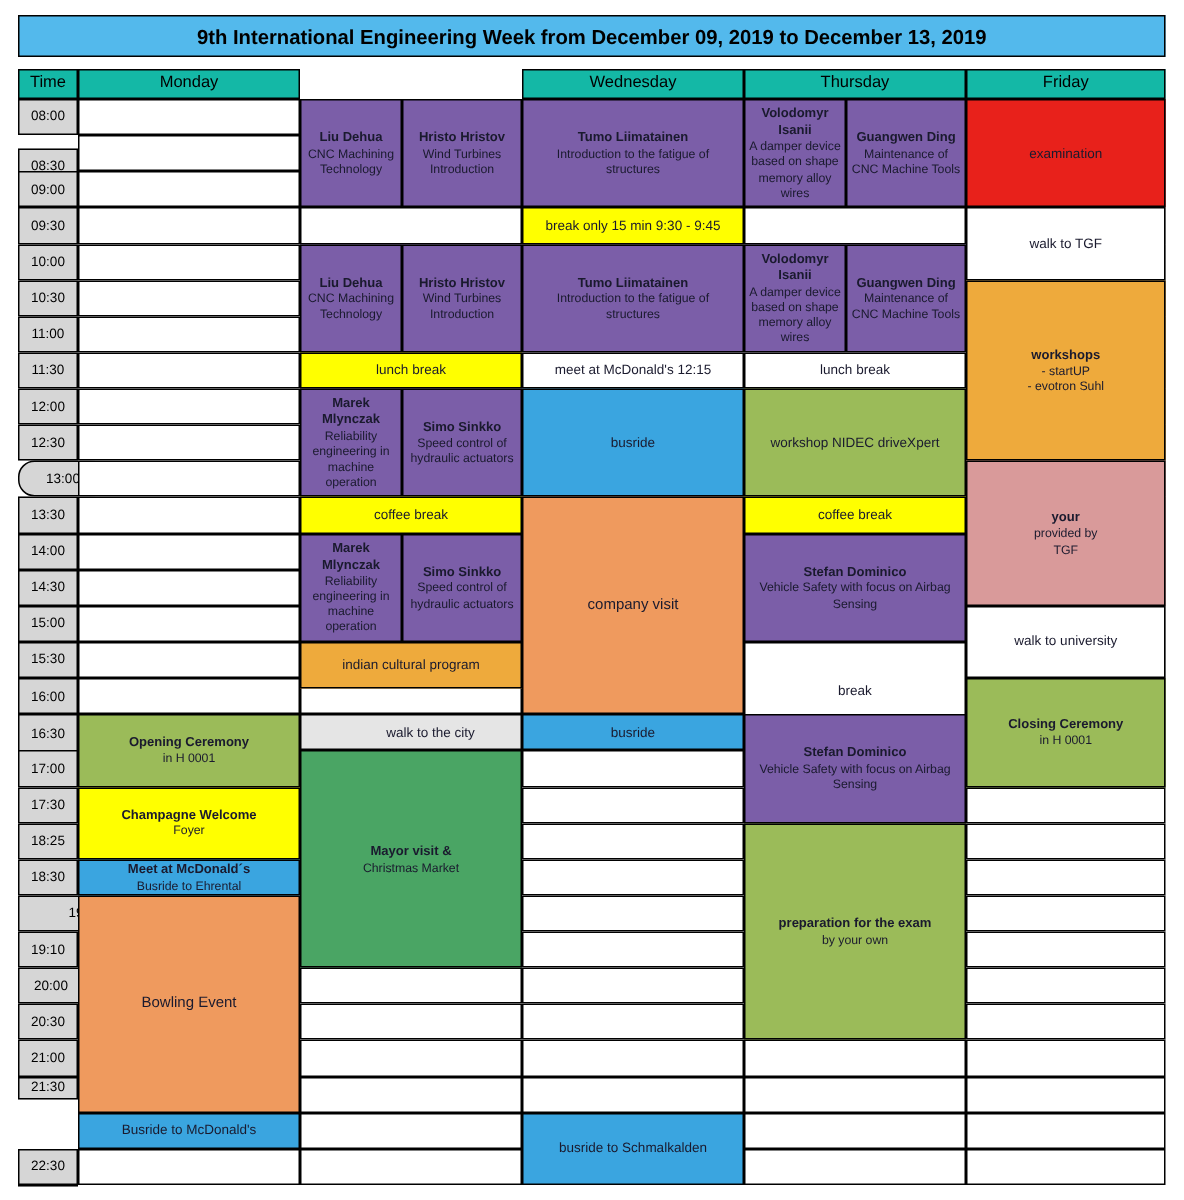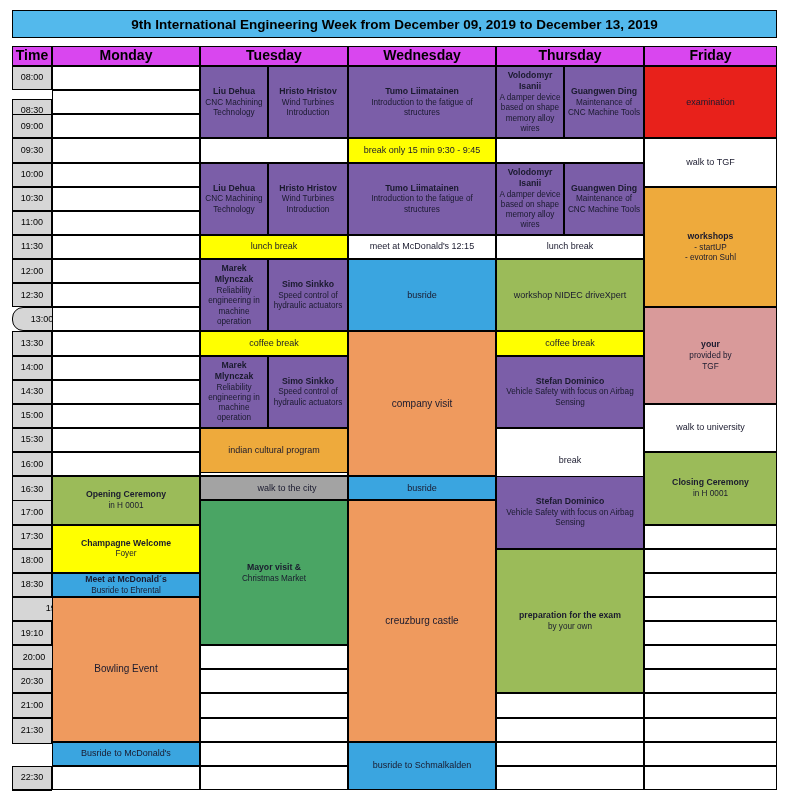--- a/index.html
+++ b/index.html
@@ -52,23 +52,23 @@
     flex-direction: column;
     align-items: center;
     justify-content: center;
     text-align: center;
     font-size: 8.5px;
     line-height: 1.25;
     color: #1a1a2e;
     padding: 1px 2px;
   }
   .hdr {
-    background: #d946ef;
-    font-size: 14px;
-    font-weight: bold;
+    background: #14b8a6;
+    font-size: 11px;
+    font-weight: normal;
     color: #000000;
   }
   .timecell {
     background: #d6d6d6;
     font-size: 9px;
     color: #000000;
     justify-content: center;
   }
   .blank {
     background: #ffffff;
@@ -91,21 +91,20 @@
 </head>
 <body>
 
 <div id="page">
 
   <div id="title-bar">9th International Engineering Week from December 09, 2019 to December 13, 2019</div>
 
   <div id="grid">
       <div class="cell hdr" style="left: 0px; top: 0px; width: 40px; height: 20px;">Time</div>
       <div class="cell hdr" style="left: 40px; top: 0px; width: 148px; height: 20px;">Monday</div>
-      <div class="cell hdr" style="left: 188px; top: 0px; width: 148px; height: 20px;">Tuesday</div>
       <div class="cell hdr" style="left: 336px; top: 0px; width: 148px; height: 20px;">Wednesday</div>
       <div class="cell hdr" style="left: 484px; top: 0px; width: 148px; height: 20px;">Thursday</div>
       <div class="cell hdr" style="left: 632px; top: 0px; width: 133px; height: 20px;">Friday</div>
       <div class="cell timecell" style="left: 0px; top: 20px; width: 40px; height: 24.1333px;">08:00</div>
       <div class="cell timecell" style="left: 0px; top: 53px; width: 40px; height: 24.1333px;">08:30</div>
       <div class="cell timecell" style="left: 0px; top: 68.2667px; width: 40px; height: 24.1333px;">09:00</div>
       <div class="cell timecell" style="left: 0px; top: 92.4px; width: 40px; height: 24.1333px;">09:30</div>
       <div class="cell timecell" style="left: 0px; top: 116.533px; width: 40px; height: 24.1333px;">10:00</div>
       <div class="cell timecell" style="left: 0px; top: 140.667px; width: 40px; height: 24.1333px;">10:30</div>
       <div class="cell timecell" style="left: 0px; top: 164.8px; width: 40px; height: 24.1333px;">11:00</div>
@@ -115,28 +114,28 @@
       <div class="cell timecell" style="left: 0px; top: 261.333px; width: 60px; height: 24.1333px; border-radius: 11px;">13:00</div>
       <div class="cell timecell" style="left: 0px; top: 285.467px; width: 40px; height: 24.1333px;">13:30</div>
       <div class="cell timecell" style="left: 0px; top: 309.6px; width: 40px; height: 24.1333px;">14:00</div>
       <div class="cell timecell" style="left: 0px; top: 333.733px; width: 40px; height: 24.1333px;">14:30</div>
       <div class="cell timecell" style="left: 0px; top: 357.867px; width: 40px; height: 24.1333px;">15:00</div>
       <div class="cell timecell" style="left: 0px; top: 382px; width: 40px; height: 24.1333px; text-align: right;">15:30</div>
       <div class="cell timecell" style="left: 0px; top: 406.133px; width: 40px; height: 24.1333px;">16:00</div>
       <div class="cell timecell" style="left: 0px; top: 430.267px; width: 40px; height: 27px;">16:30</div>
       <div class="cell timecell" style="left: 0px; top: 454.4px; width: 40px; height: 24.1333px;">17:00</div>
       <div class="cell timecell" style="left: 0px; top: 478.533px; width: 40px; height: 24.1333px;">17:30</div>
-      <div class="cell timecell" style="left: 0px; top: 502.667px; width: 40px; height: 24.1333px;">18:00</div>
+      <div class="cell timecell" style="left: 0px; top: 502.667px; width: 40px; height: 24.1333px;">18:25</div>
       <div class="cell timecell" style="left: 0px; top: 526.8px; width: 40px; height: 24.1333px;">18:30</div>
       <div class="cell timecell" style="left: 0px; top: 550.933px; width: 40px; height: 24.1333px; padding-left: 44px;">19:00</div>
       <div class="cell timecell" style="left: 0px; top: 575.067px; width: 40px; height: 24.1333px;">19:10</div>
       <div class="cell timecell" style="left: 0px; top: 599.2px; width: 44px; height: 24.1333px;">20:00</div>
       <div class="cell timecell" style="left: 0px; top: 623.333px; width: 40px; height: 24.1333px;">20:30</div>
       <div class="cell timecell" style="left: 0px; top: 647.467px; width: 40px; height: 24.1333px;">21:00</div>
-      <div class="cell timecell" style="left: 0px; top: 671.6px; width: 40px; height: 26px;">21:30</div>
+      <div class="cell timecell" style="left: 0px; top: 671.6px; width: 40px; height: 15px;">21:30</div>
       <div class="cell timecell" style="left: 0px; top: 695.733px; width: 40px; height: 24.1333px; margin-top: 25px;">22:00</div>
       <div class="cell timecell" style="left: 0px; top: 719.867px; width: 40px; height: 24.1333px;">22:30</div>
       <div class="cell blank" style="left: 40px; top: 20px; width: 148px; height: 24.1333px;"></div>
       <div class="cell blank" style="left: 40px; top: 44.1333px; width: 148px; height: 24.1333px;"></div>
       <div class="cell blank" style="left: 40px; top: 68.2667px; width: 148px; height: 24.1333px;"></div>
       <div class="cell blank" style="left: 40px; top: 92.4px; width: 148px; height: 24.1333px;"></div>
       <div class="cell blank" style="left: 40px; top: 116.533px; width: 148px; height: 24.1333px;"></div>
       <div class="cell blank" style="left: 40px; top: 140.667px; width: 148px; height: 24.1333px;"></div>
       <div class="cell blank" style="left: 40px; top: 164.8px; width: 148px; height: 24.1333px;"></div>
       <div class="cell blank" style="left: 40px; top: 188.933px; width: 148px; height: 24.1333px;"></div>
@@ -331,24 +330,24 @@
         <div class="single">coffee break</div>
       </div>
       <div class="cell" style="left: 188px; top: 309.6px; width: 68px; height: 72.4px; background: rgb(123, 94, 168);">
         <div class="ttl">Marek Mlynczak</div>
         <div class="sub">Reliability<br>engineering in<br>machine operation</div>
       </div>
       <div class="cell" style="left: 256px; top: 309.6px; width: 80px; height: 72.4px; background: rgb(123, 94, 168);">
         <div class="ttl">Simo Sinkko</div>
         <div class="sub">Speed control of<br>hydraulic actuators</div>
       </div>
-      <div class="cell" style="left: 188px; top: 382px; width: 148px; height: 45px; background: rgb(238, 170, 60);">
+      <div class="cell" style="left: 188px; top: 382px; width: 148px; height: 31px; background: rgb(238, 170, 60);">
         <div class="single">indian cultural program</div>
       </div>
-      <div class="cell" style="left: 188px; top: 430.267px; width: 148px; height: 24.1333px; background: #a3a3a3; padding-left: 28px;">
+      <div class="cell" style="left: 188px; top: 430.267px; width: 148px; height: 24.1333px; background: #e5e5e5; padding-left: 28px;">
         <div class="single">walk to the city</div>
       </div>
       <div class="cell" style="left: 188px; top: 454.4px; width: 148px; height: 144.8px; background: rgb(74, 165, 100);">
         <div class="ttl">Mayor visit &amp;</div>
         <div class="sub">Christmas Market</div>
       </div>
       <div class="cell" style="left: 336px; top: 20px; width: 148px; height: 72.4px; background: rgb(123, 94, 168);">
         <div class="ttl">Tumo Liimatainen</div>
         <div class="sub">Introduction to the fatigue of<br>structures</div>
       </div>
@@ -363,23 +362,20 @@
         <div class="single">meet at McDonald's 12:15</div>
       </div>
       <div class="cell" style="left: 336px; top: 213.067px; width: 148px; height: 72.4px; background: rgb(58, 165, 224);">
         <div class="single">busride</div>
       </div>
       <div class="cell" style="left: 336px; top: 285.467px; width: 148px; height: 144.8px; background: rgb(239, 154, 94);">
         <div class="big">company visit</div>
       </div>
       <div class="cell" style="left: 336px; top: 430.267px; width: 148px; height: 24.1333px; background: rgb(58, 165, 224);">
         <div class="single">busride</div>
-      </div>
-      <div class="cell" style="left: 336px; top: 454.4px; width: 148px; height: 241.333px; background: rgb(239, 154, 94);">
-        <div class="big">creuzburg castle</div>
       </div>
       <div class="cell" style="left: 336px; top: 695.733px; width: 148px; height: 48.2667px; background: rgb(58, 165, 224);">
         <div class="single">busride to Schmalkalden</div>
       </div>
       <div class="cell" style="left: 484px; top: 20px; width: 68px; height: 72.4px; background: rgb(123, 94, 168);">
         <div class="ttl">Volodomyr Isanii</div>
         <div class="sub">A damper device<br>based on shape<br>memory alloy wires</div>
       </div>
       <div class="cell" style="left: 552px; top: 20px; width: 80px; height: 72.4px; background: rgb(123, 94, 168);">
         <div class="ttl">Guangwen Ding</div>

